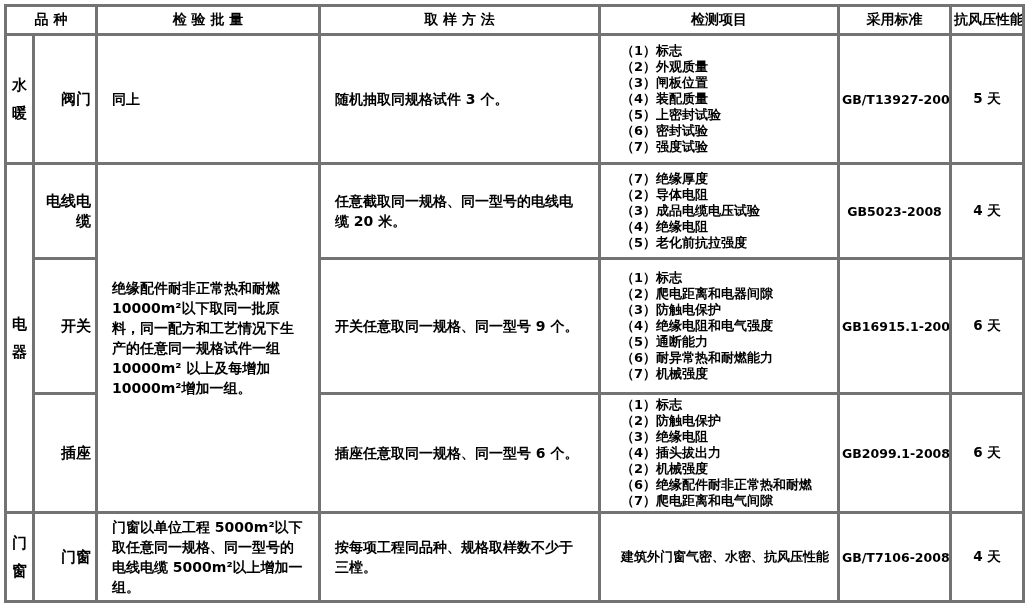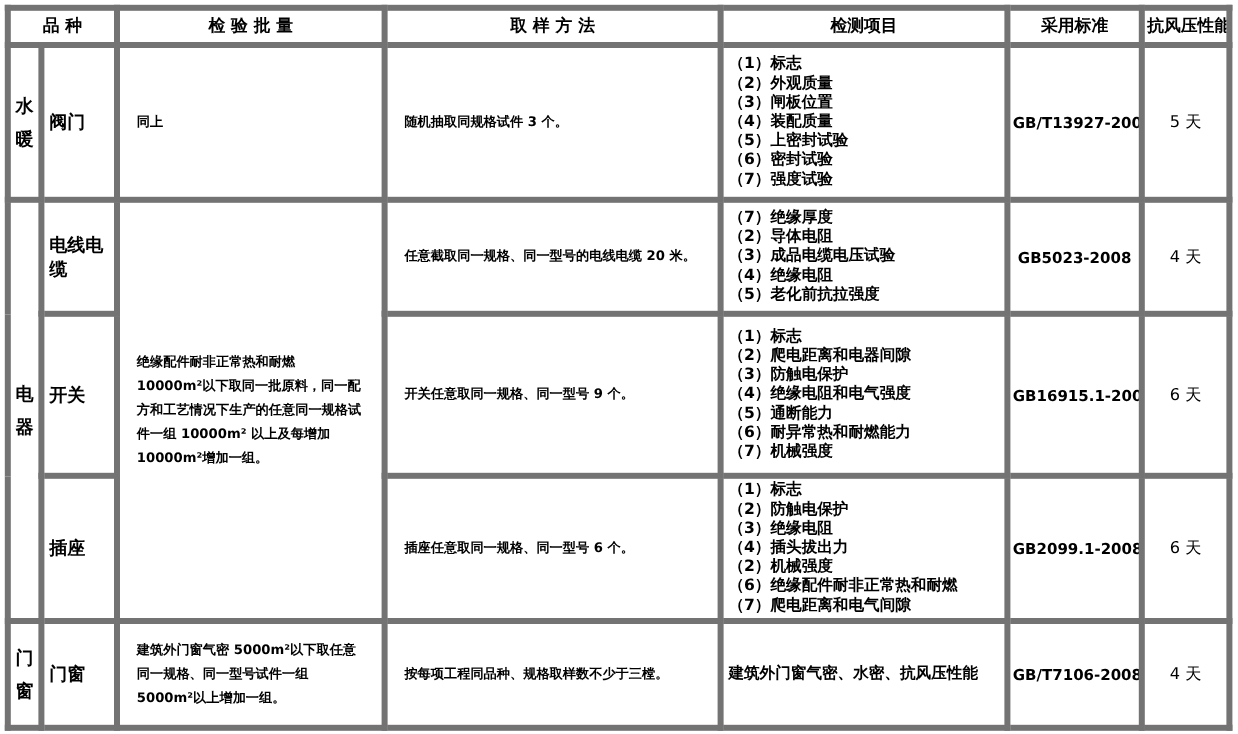--- a/index.html
+++ b/index.html
@@ -12,21 +12,21 @@
     color: #000000;
   }
   table.inspection {
     border-collapse: collapse;
     table-layout: fixed;
     width: 1018px;
     margin: 4px;
     border: 2px solid #000;
   }
   th, td {
-    border: 5px solid #737373;
+    border: 3px solid #737373;
     vertical-align: middle;
     overflow: hidden;
     background: #ffffff;
   }
   th {
     font-size: 14px;
     font-weight: bold;
     text-align: center;
     padding: 4px 2px;
     white-space: nowrap;
@@ -35,52 +35,52 @@
     font-size: 15px;
     font-weight: bold;
     text-align: center;
     padding: 0;
     word-break: break-all;
     line-height: 28px;
   }
   td.sub {
     font-size: 15px;
     font-weight: bold;
-    text-align: left;
+    text-align: right;
     padding: 2px 4px;
     word-break: break-all;
     line-height: 20px;
   }
   td.txt {
-    font-size: 11px;
+    font-size: 14px;
     font-weight: bold;
     text-align: left;
     padding: 2px 14px;
     line-height: 20px;
   }
   td.items {
     font-size: 13px;
     font-weight: bold;
     text-align: left;
-    padding: 2px 4px;
+    padding: 2px 20px;
   }
   .item-line {
     line-height: 16px;
     white-space: nowrap;
   }
   td.std {
     font-size: 12.5px;
     font-weight: bold;
     text-align: center;
     padding: 2px 2px;
     white-space: nowrap;
   }
   td.period {
     font-size: 13.5px;
-    font-weight: normal;
+    font-weight: bold;
     text-align: center;
     padding: 2px 2px;
     white-space: nowrap;
   }
 </style>
 </head>
 <body>
 
 <table class="inspection">
   <colgroup>
@@ -165,21 +165,21 @@
       <div class="item-line">（6）绝缘配件耐非正常热和耐燃</div>
       <div class="item-line">（7）爬电距离和电气间隙</div>
     </td>
     <td class="std">GB2099.1-2008</td>
     <td class="period">6 天</td>
   </tr>
 
   <tr style="height:89px">
     <td class="cat">门窗</td>
     <td class="sub">门窗</td>
-    <td class="txt">建筑外门窗气密 5000m²以下取任意同一规格、同一型号试件一组 5000m²以上增加一组。</td>
+    <td class="txt">门窗以单位工程 5000m²以下取任意同一规格、同一型号的电线电缆 5000m²以上增加一组。</td>
     <td class="txt">按每项工程同品种、规格取样数不少于三樘。</td>
     <td class="items">
       <div class="item-line">建筑外门窗气密、水密、抗风压性能</div>
     </td>
     <td class="std">GB/T7106-2008</td>
     <td class="period">4 天</td>
   </tr>
 </tbody>
   </table>
 

